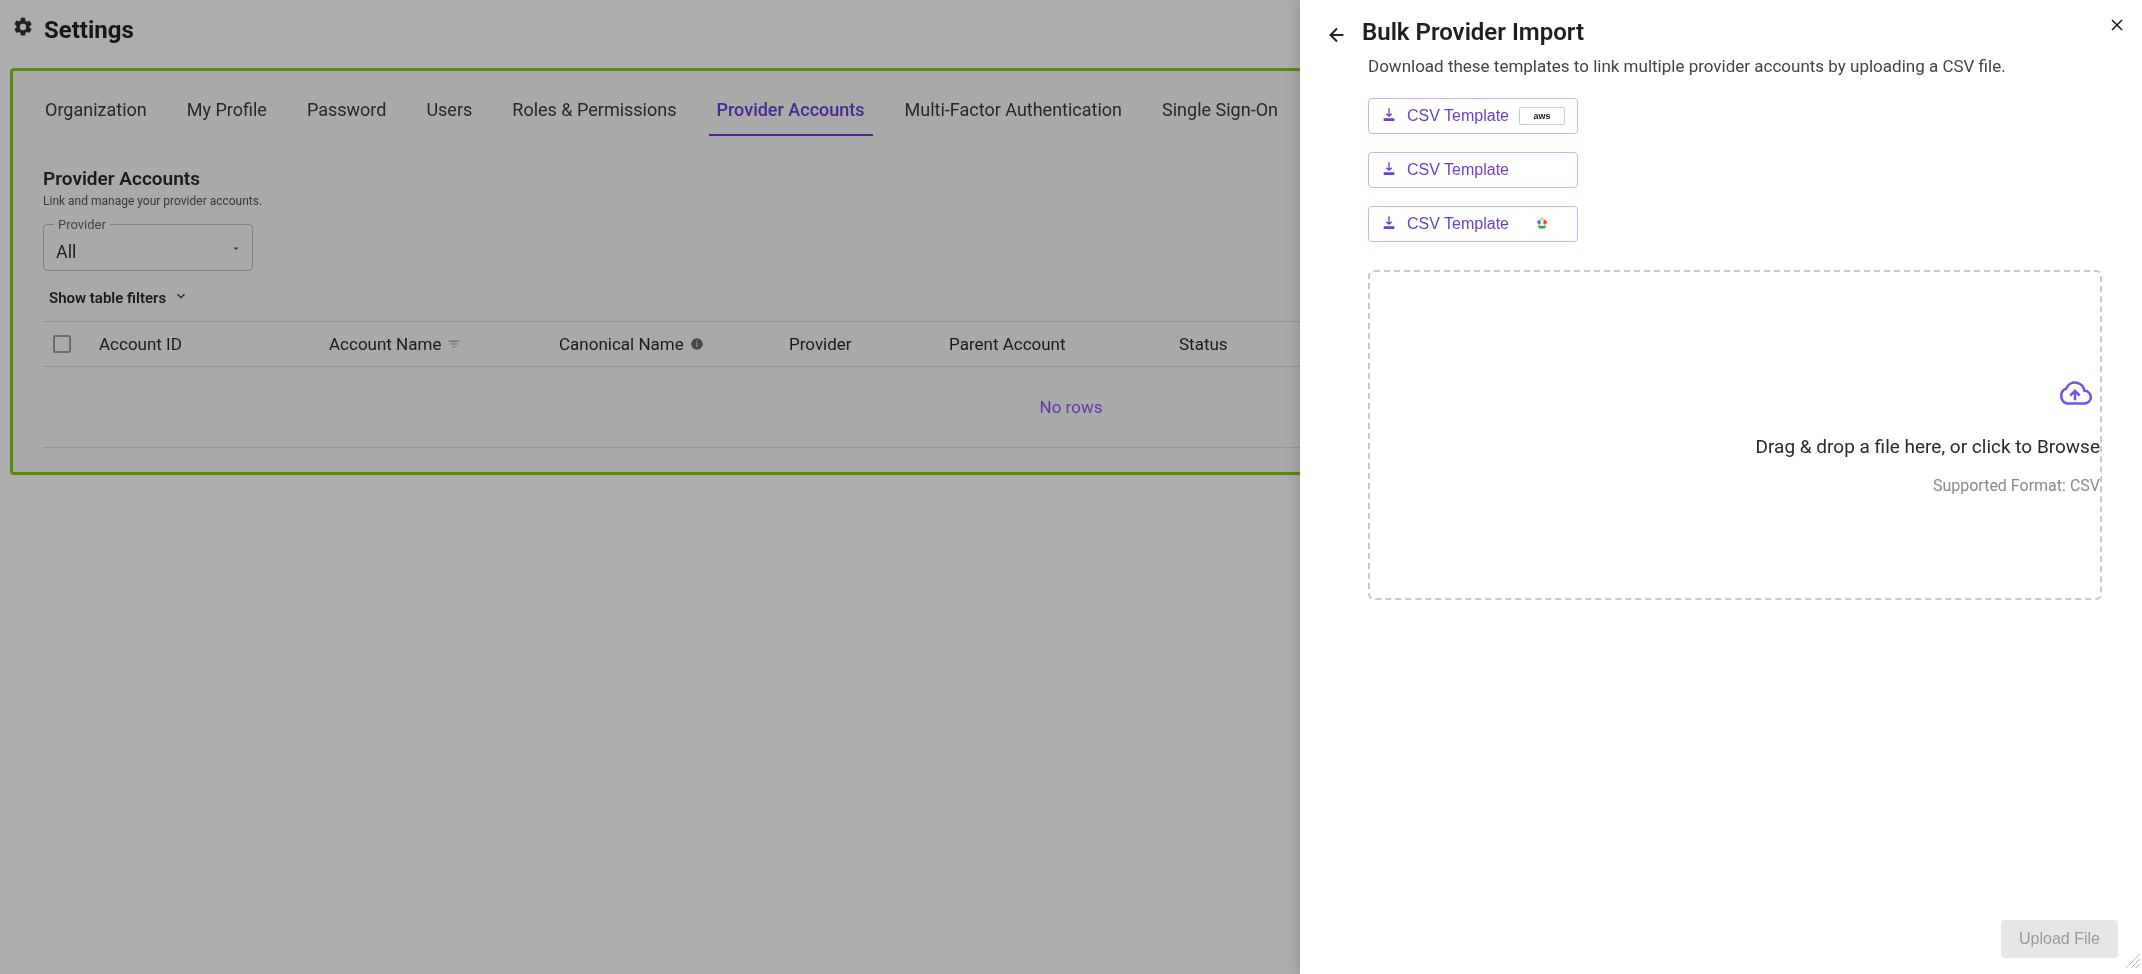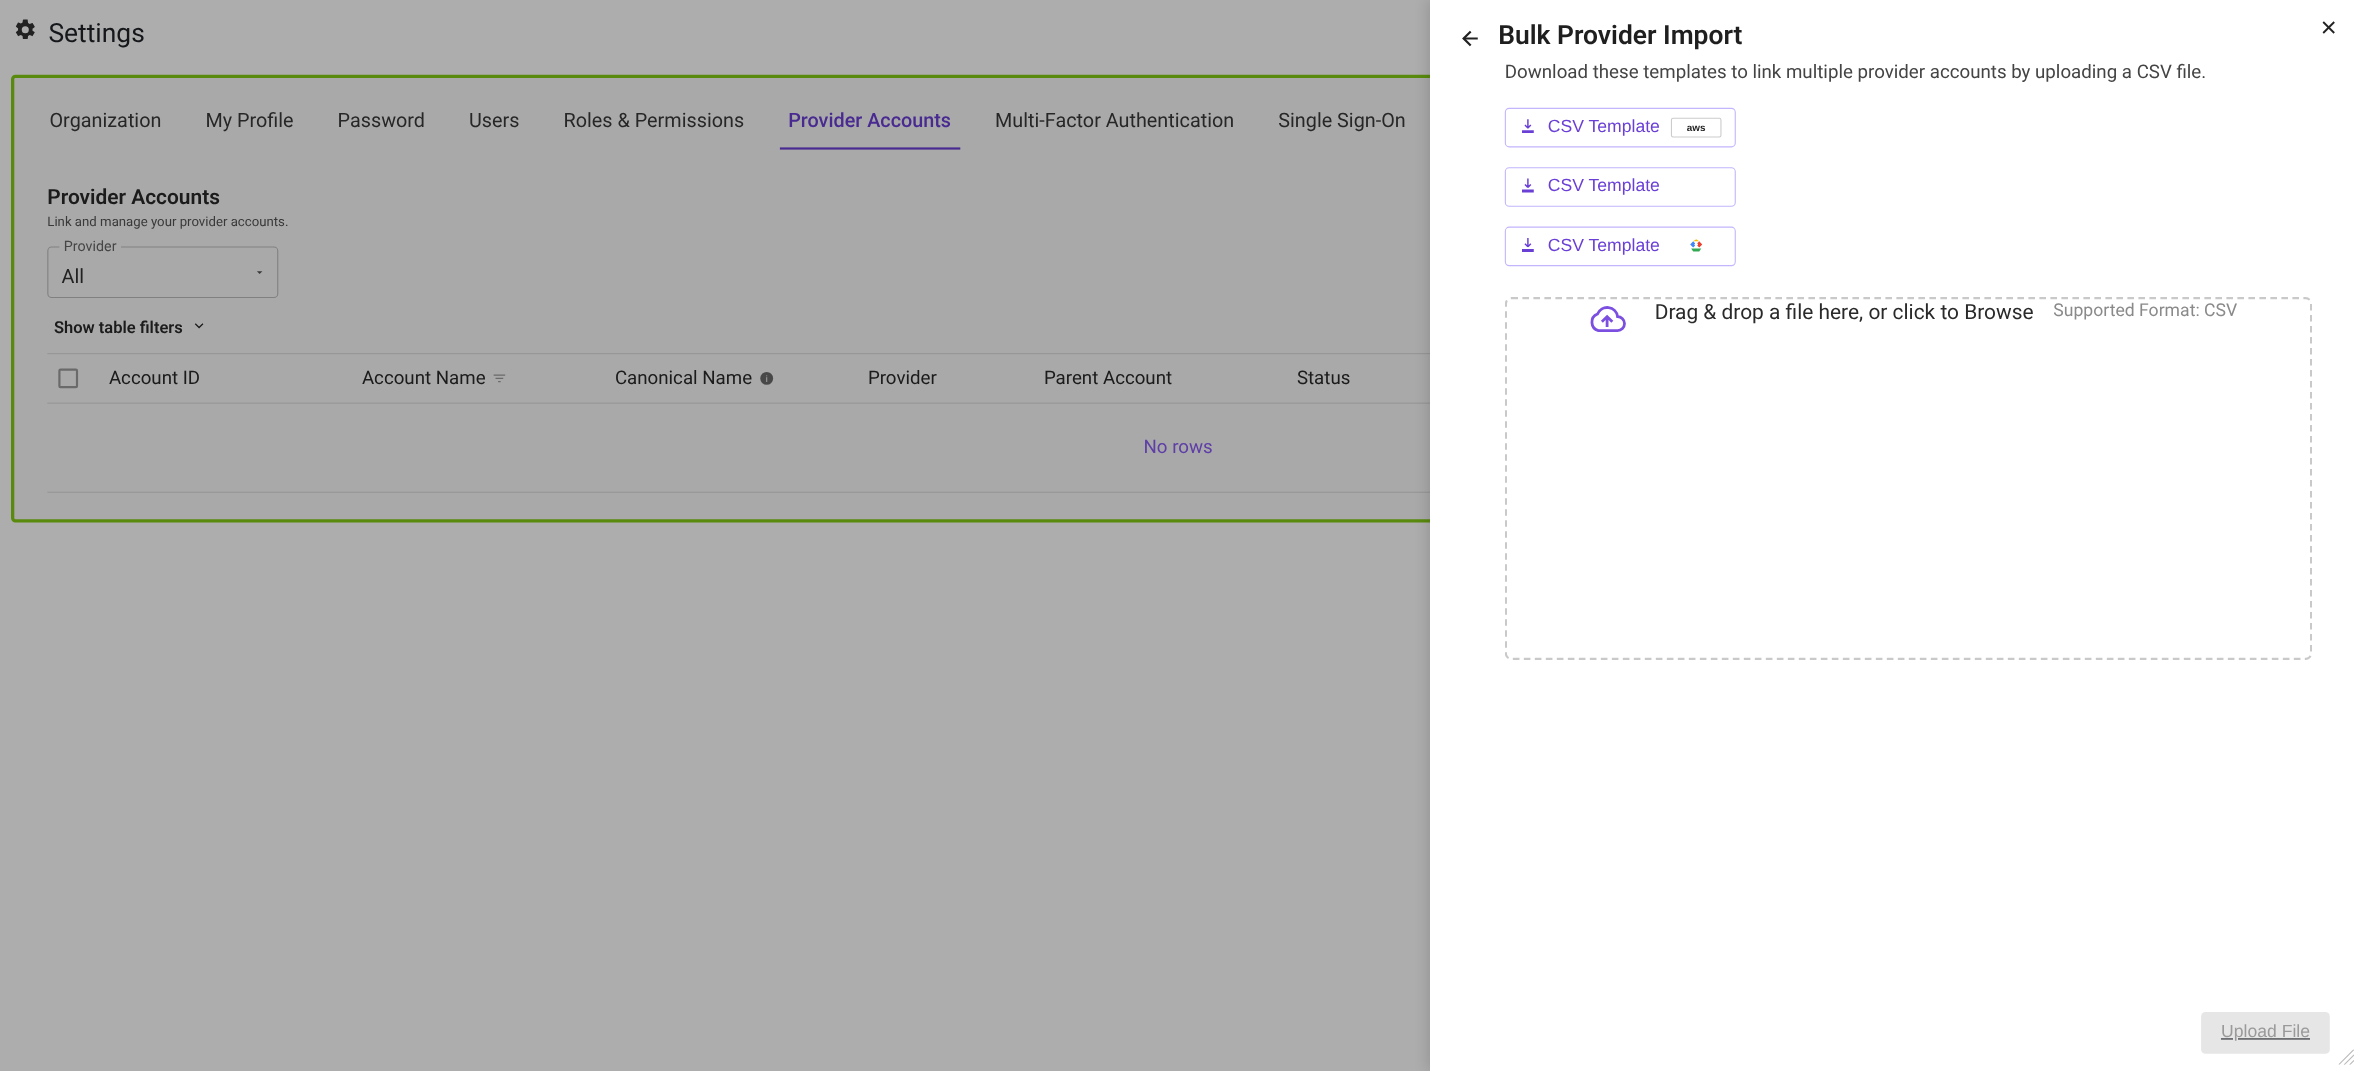--- a/index.html
+++ b/index.html
@@ -13,21 +13,21 @@
     position: relative;
   }
 
   
   .page-header {
     display: flex;
     align-items: center;
     gap: 10px;
     padding: 16px 12px 12px 12px;
     font-size: 24px;
-    font-weight: 400;
+    font-weight: 700;
   }
   .page-header svg { flex: none; }
 
   .card {
     margin: 12px 10px;
     background: #fafafa;
     border: 3px solid #84cc16;
     border-radius: 4px;
     padding: 0 0 24px 0;
   }
@@ -218,36 +218,35 @@
   .ms-chip span:nth-child(3){background:#05a6f0;}
   .ms-chip span:nth-child(4){background:#ffba08;}
   .gcp-chip svg { display:block; }
 
   .dropzone {
     margin: 28px 40px 0 68px;
     border: 2px dashed #c9c9c9;
     border-radius: 6px;
     height: 330px;
     display: flex;
-    flex-direction: row;
-    align-items: flex-start;
+    flex-direction: column;
+    align-items: flex-end;
     justify-content: center;
     gap: 18px;
     cursor: pointer;
   }
   .cloud-icon { color: #7b4fe0; }
   .dz-main { font-size: 19px; color: #2a2a2a; }
   .dz-sub { font-size: 16px; color: #8a8a8a; }
 
   .drawer-footer {
     margin-top: auto;
     display: flex;
     justify-content: flex-end;
     padding: 0 24px 16px 0;
-    text-decoration: underline;
   }
   .upload-btn {
     background: #e6e6e6;
     color: #9a9a9a;
     border: none;
     border-radius: 4px;
     padding: 10px 18px;
     font-size: 16px;
     cursor: not-allowed;
   }

